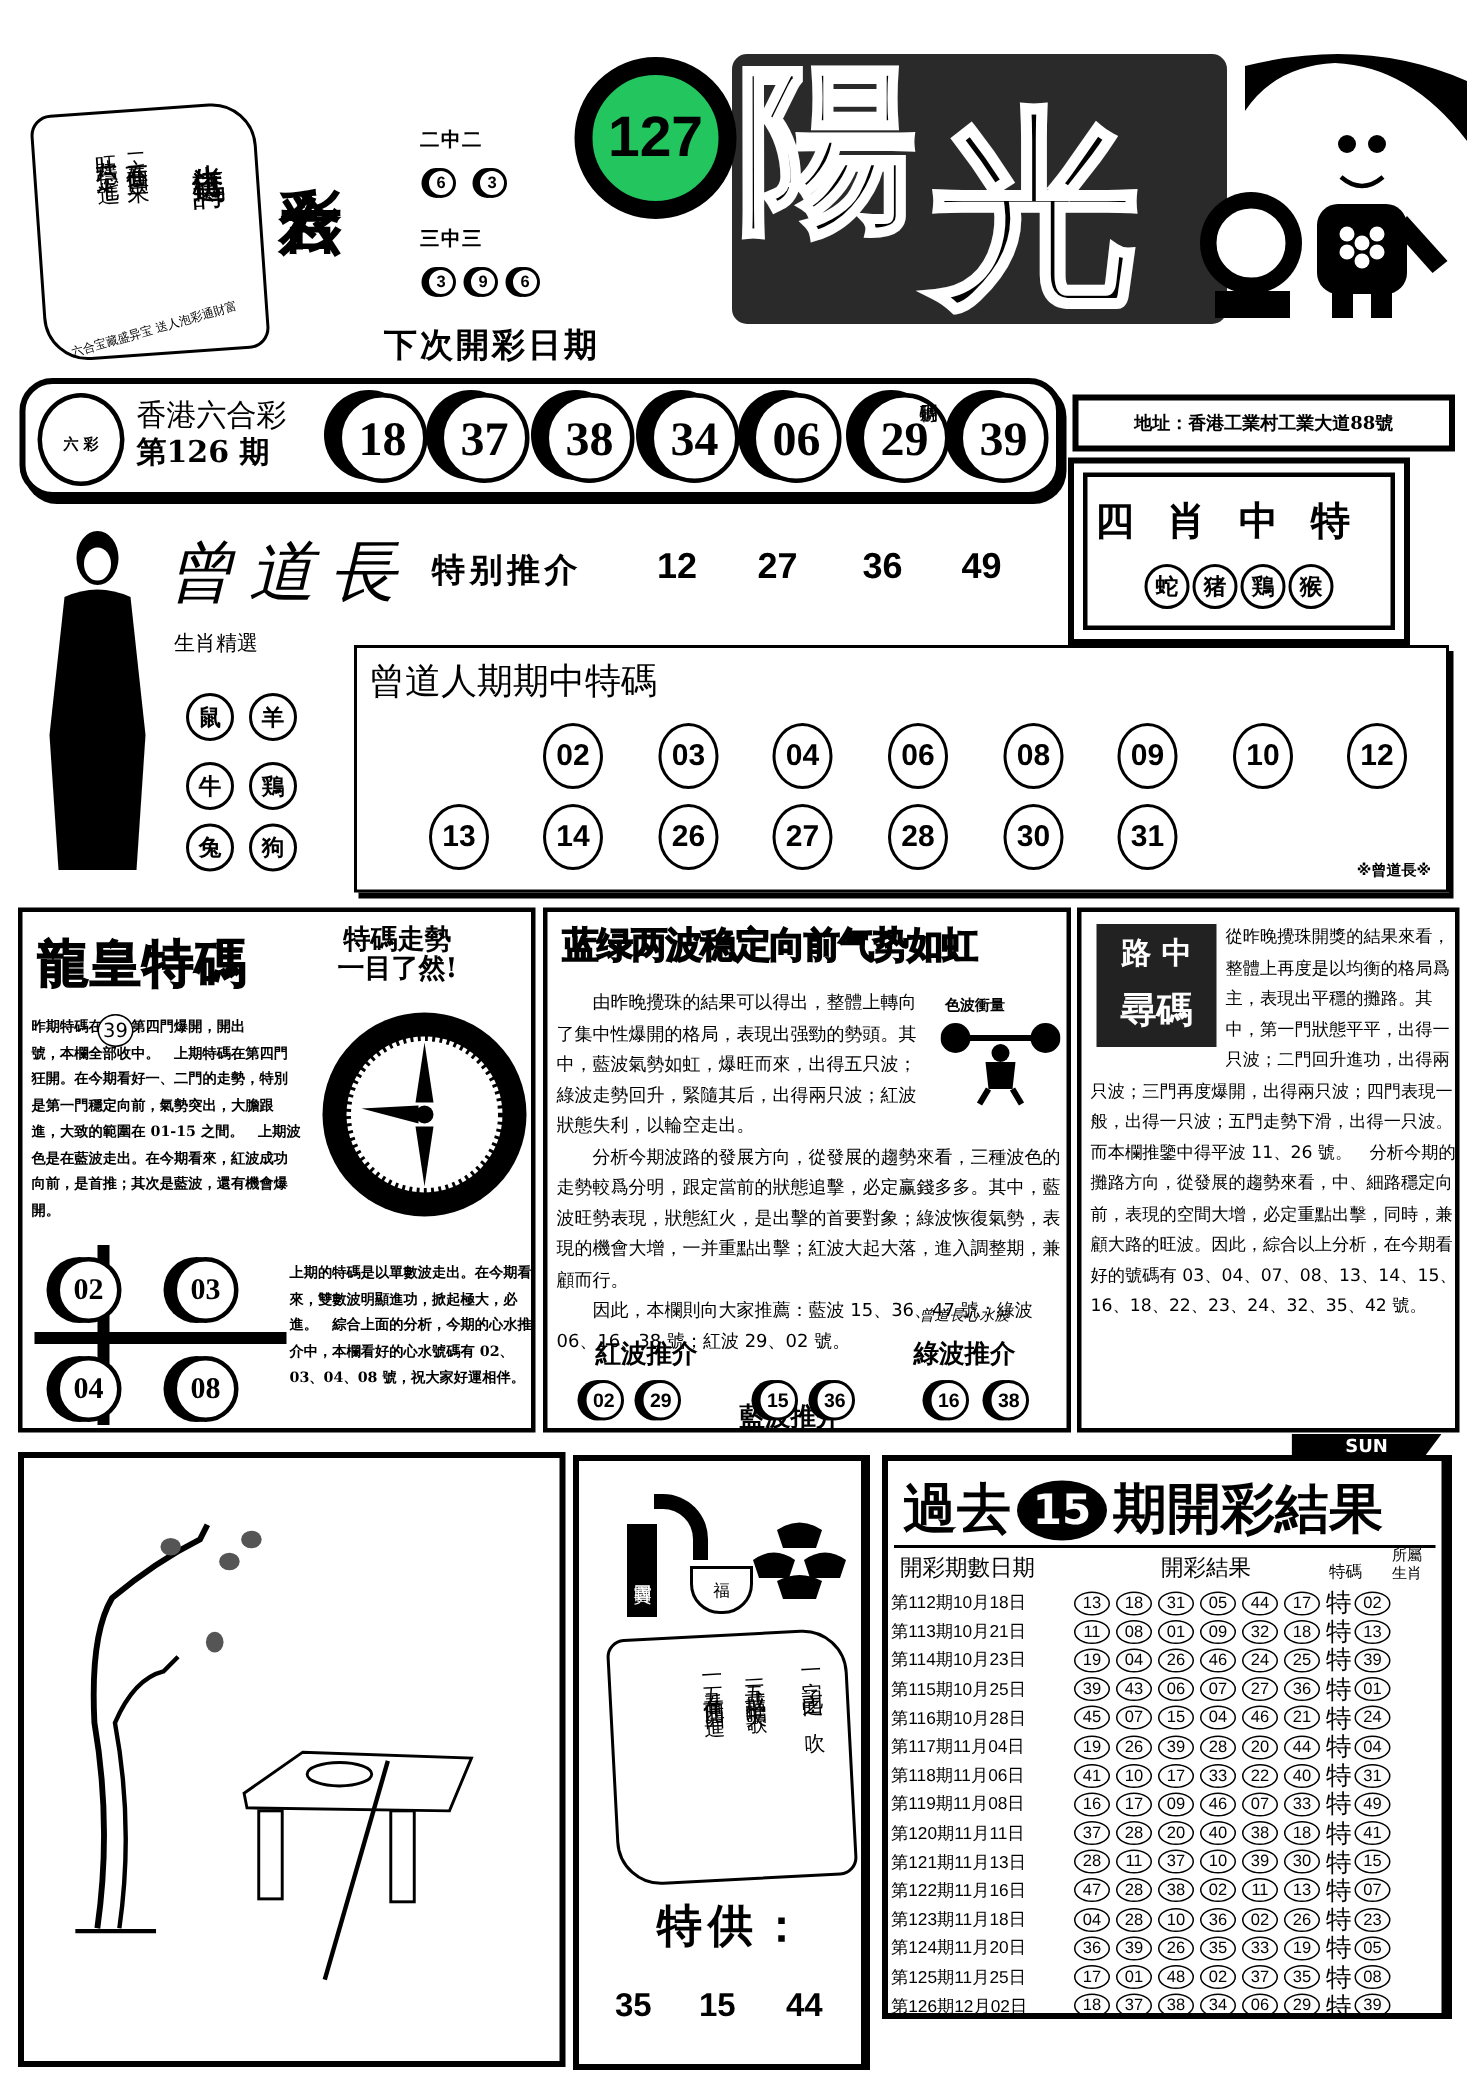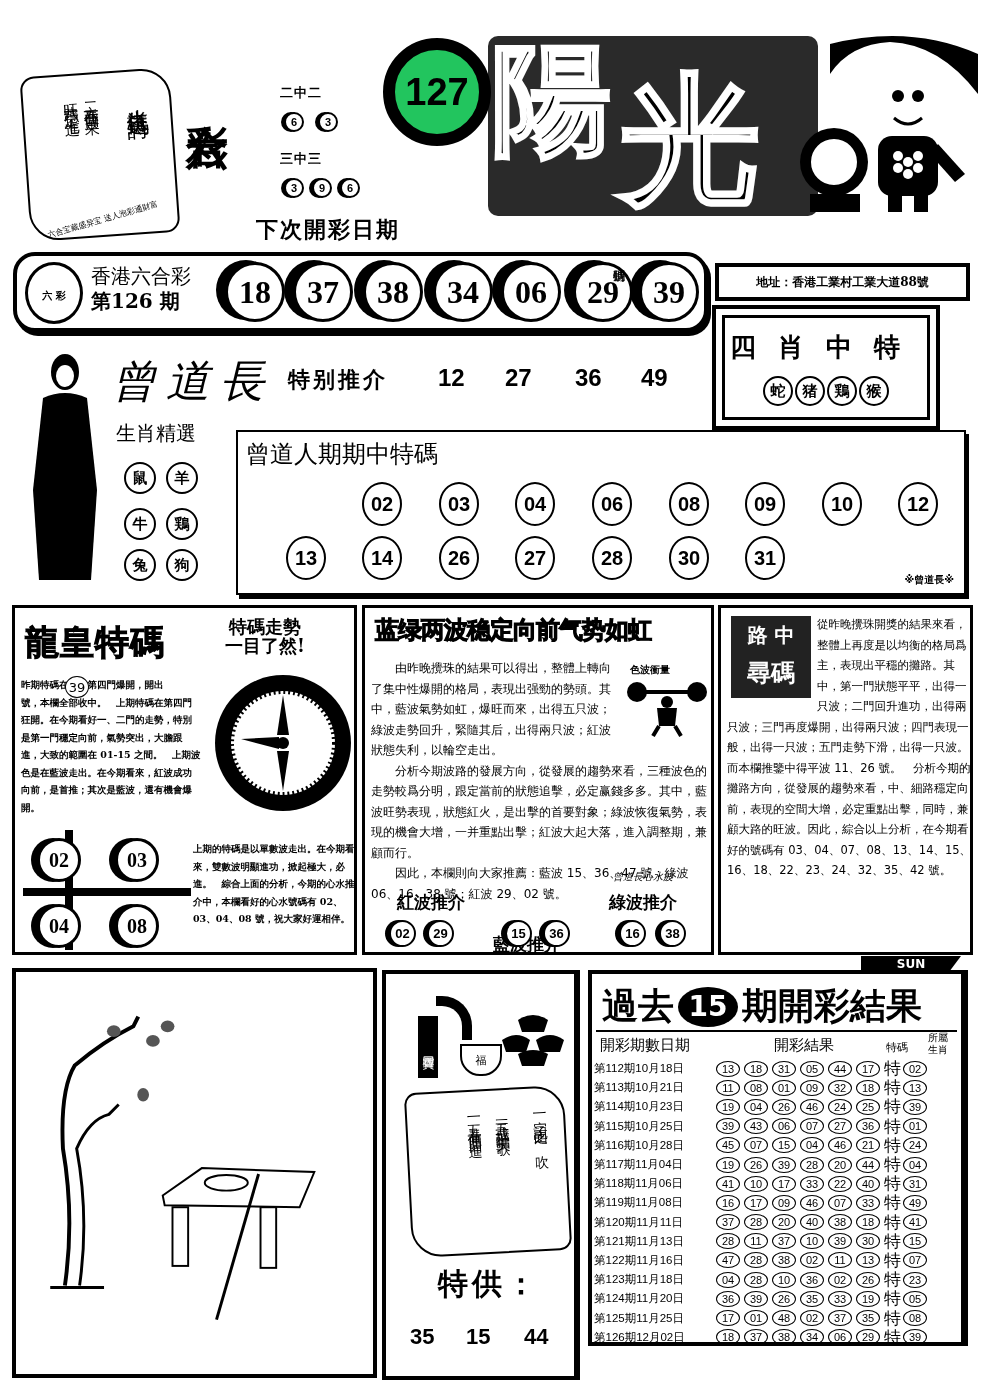--- a/index.html
+++ b/index.html
@@ -36,21 +36,21 @@
   #four-zodiac { left: 712px; top: 305px; width: 228px; height: 125px; border: 4px solid #000; background: #fff; }
   #four-zodiac .inner { position: absolute; left: 6px; top: 6px; right: 6px; bottom: 6px; border: 3px solid #000; }
   #four-zodiac .title { position: absolute; top: 12px; left: 0; right: 0; text-align: center; font-size: 26px; font-weight: bold; letter-spacing: 22px; font-family: "DejaVu Serif", serif; }
   .zod-ball { width: 30px; height: 30px; font-size: 15px; font-family: "DejaVu Serif", serif; border-width: 2px; margin: 0 1px; }
 
   
   #master-figure { left: 25px; top: 350px; width: 80px; height: 235px; }
   #master-name { left: 112px; top: 352px; font-size: 44px; font-family: "DejaVu Serif", serif; letter-spacing: 10px; font-style: italic; }
   #rec-label { left: 288px; top: 365px; font-size: 22px; font-family: "DejaVu Serif", serif; font-weight: bold; letter-spacing: 3px; }
   .rec-num { position: absolute; top: 364px; font-size: 24px; font-weight: bold; font-family: "Liberation Sans", sans-serif; }
-  #zodiac-select-label { left: 116px; top: 420px; font-size: 20px; }
+  #zodiac-select-label { left: 116px; top: 420px; font-size: 14px; }
   .zs-ball { position: absolute; width: 32px; height: 32px; font-size: 15px; font-family: "DejaVu Serif", serif; }
 
   #hits-box { left: 236px; top: 430px; width: 730px; height: 165px; border: 2px solid #000; box-shadow: 3px 4px 0 #000; background: #fff; }
   #hits-title { position: absolute; left: 8px; top: 6px; font-size: 24px; }
   .hit-ball { position: absolute; width: 40px; height: 44px; font-size: 20px; font-family: "Liberation Sans", sans-serif; font-weight: bold; border: 2px solid #000; border-radius: 50%; display: flex; align-items: center; justify-content: center; }
   #hits-sign { position: absolute; right: 10px; bottom: 6px; font-size: 10px; font-weight: bold; }
 
   
   .panel { border: 3px solid #000; background: #fff; }
   #dragon { left: 12px; top: 605px; width: 345px; height: 350px; }

